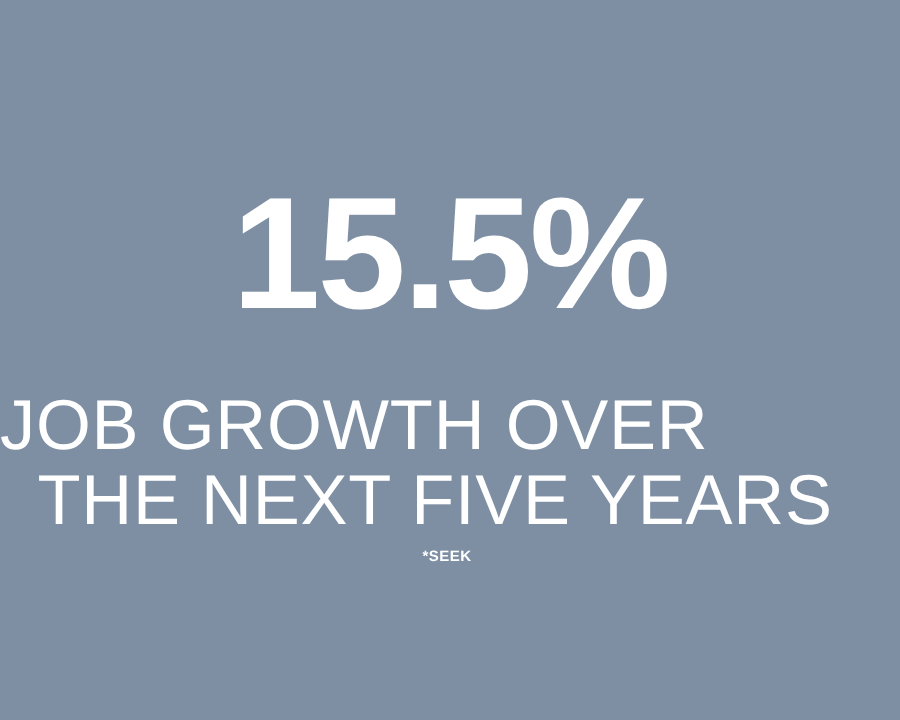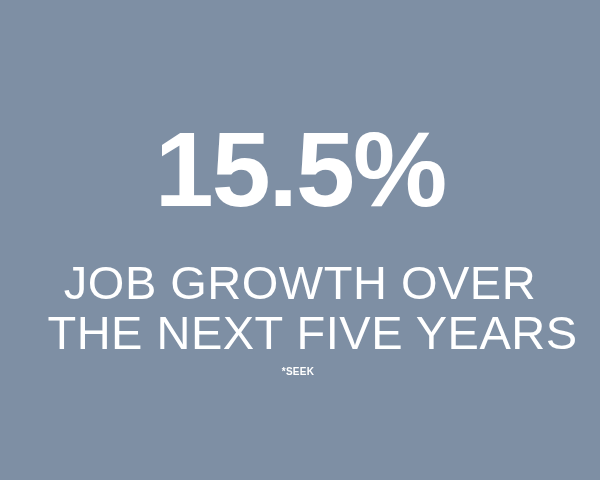--- a/index.html
+++ b/index.html
@@ -43,21 +43,21 @@
     margin: 0;
     -webkit-font-smoothing: antialiased;
   }
 
   
   .subtitle-block {
     position: absolute;
     left: 0;
     top: 258px;
     width: 600px;
-    text-align: center;
+    text-align: left;
     color: #ffffff;
   }
 
   .subtitle-line {
     display: block;
     font-family: "Liberation Sans", sans-serif;
     font-weight: 300;
     font-size: 47px;
     line-height: 50px;
     letter-spacing: 0.5px;

